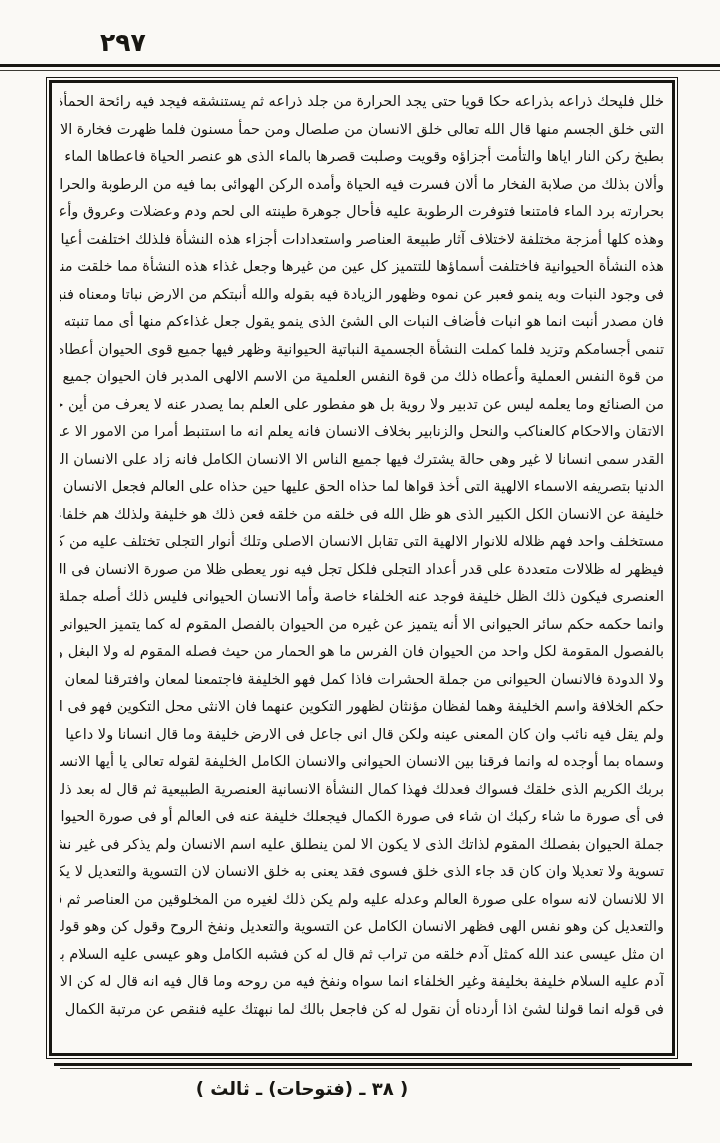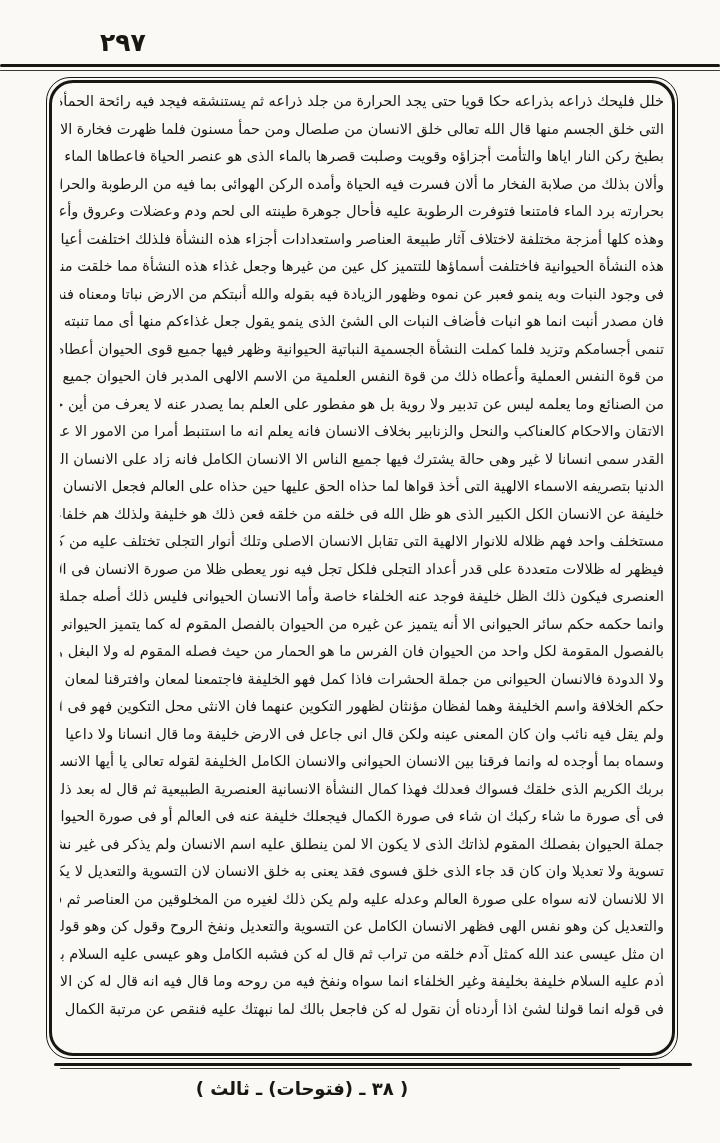--- a/index.html
+++ b/index.html
@@ -1,20 +1,20 @@
 <!DOCTYPE html>
 <html lang="ar" dir="rtl" style="--ink: #181712; --paper: #faf9f5;"><head>
 <meta charset="utf-8">
 <style>
   :root{
     --ink:#181712;
     --ink-soft:#3b3a33;
     --paper:#faf9f5;
   }
-  *{margin:0;padding:0;box-sizing:border-box;border-radius:24px;}
+  *{margin:0;padding:0;box-sizing:border-box;}
   html,body{
     width:720px;height:1143px;
     background:var(--paper);
     font-family:"DejaVu Sans",sans-serif;
     color:var(--ink);
     overflow:hidden;
     position:relative;
   }
   .page{position:absolute;inset:0;background:var(--paper);}
   .page-number{

